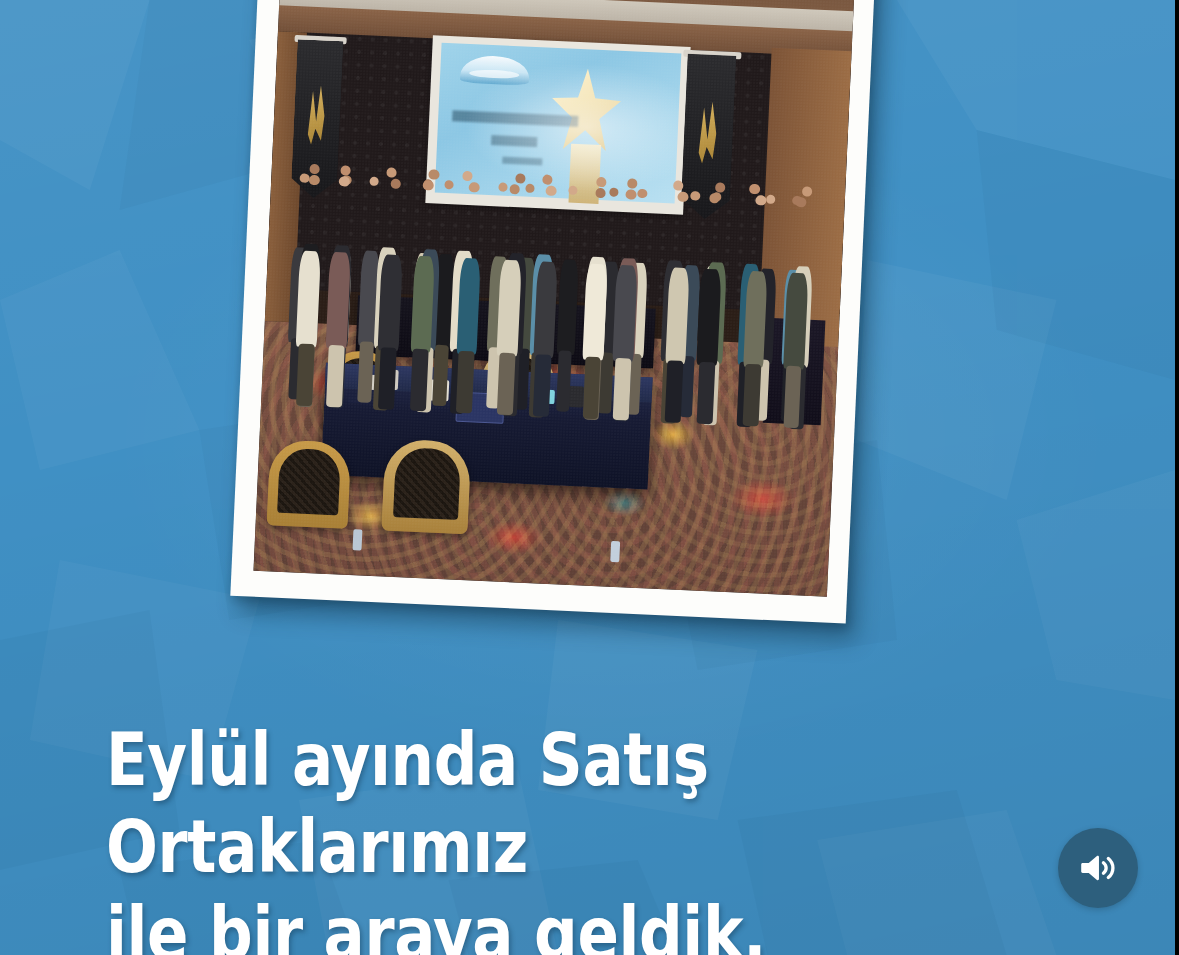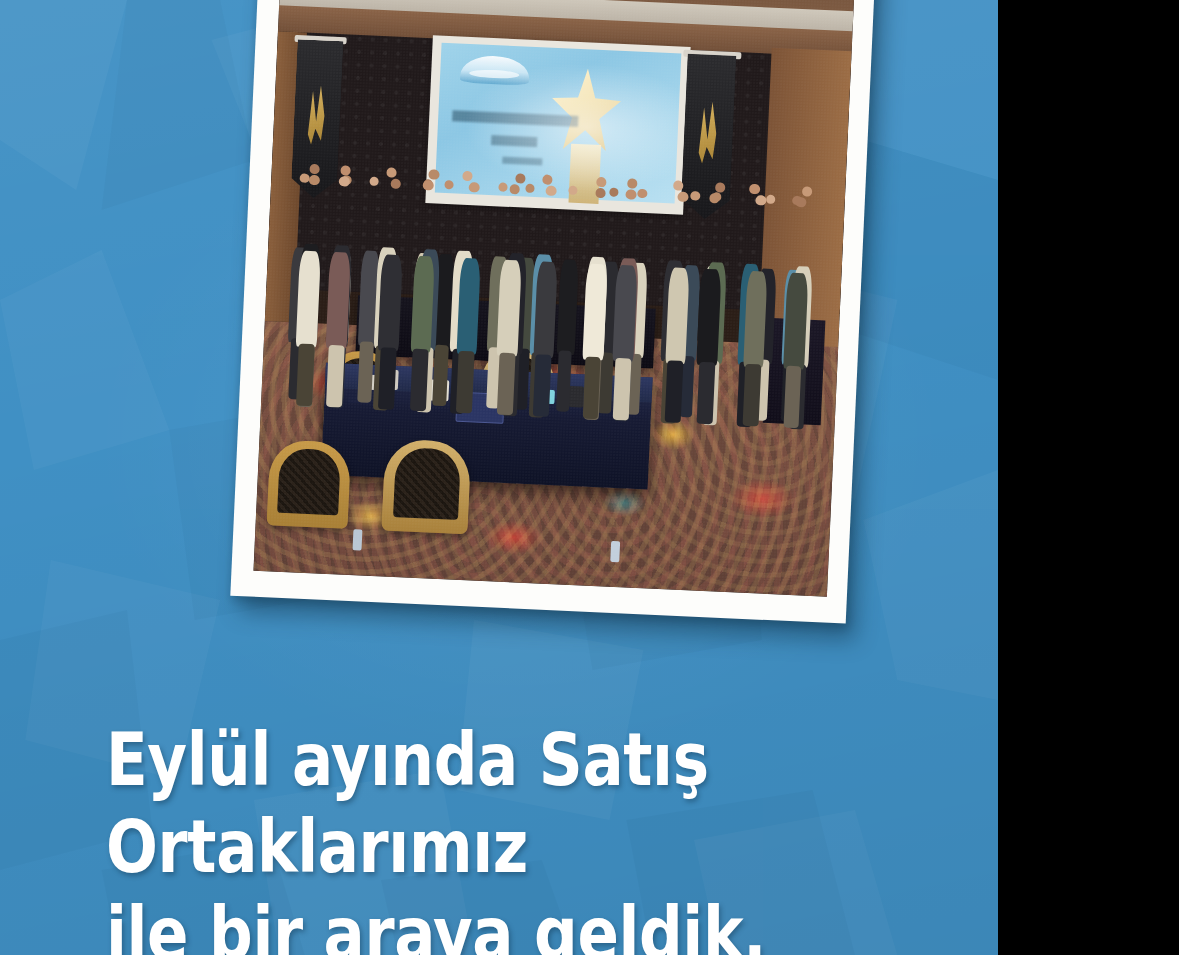--- a/index.html
+++ b/index.html
@@ -2,21 +2,21 @@
 <html><head>
 <meta charset="utf-8">
 <style>
   html, body {
     margin: 0;
     padding: 0;
     background: #000;
   }
   #stage {
     position: relative;
-    width: 998px;
+    width: 1175px;
     height: 955px;
     overflow: hidden;
     font-family: "DejaVu Sans", sans-serif;
     background: #4090c4;
   }
 
   
   .bg-base {
     position: absolute;
     inset: 0;

